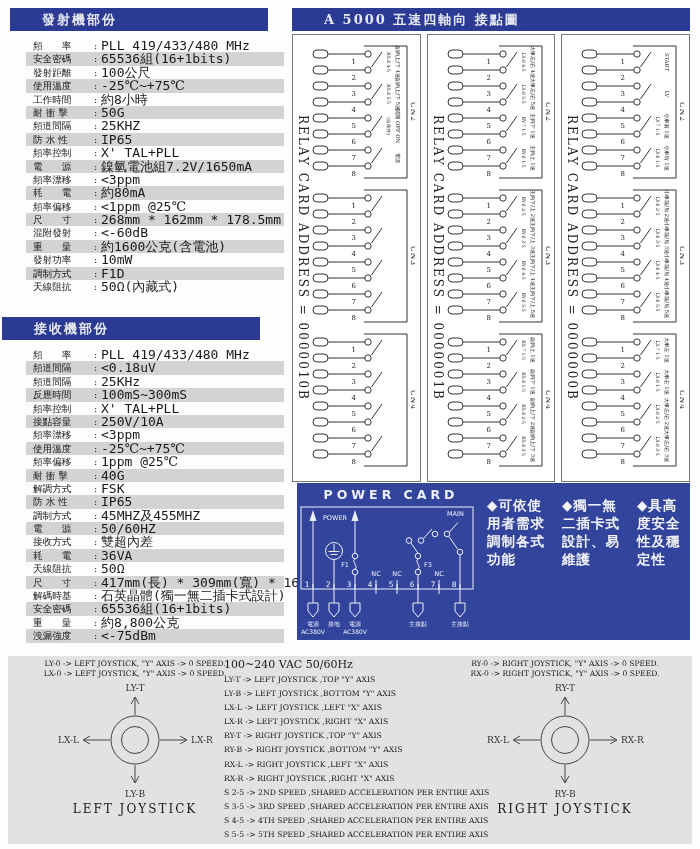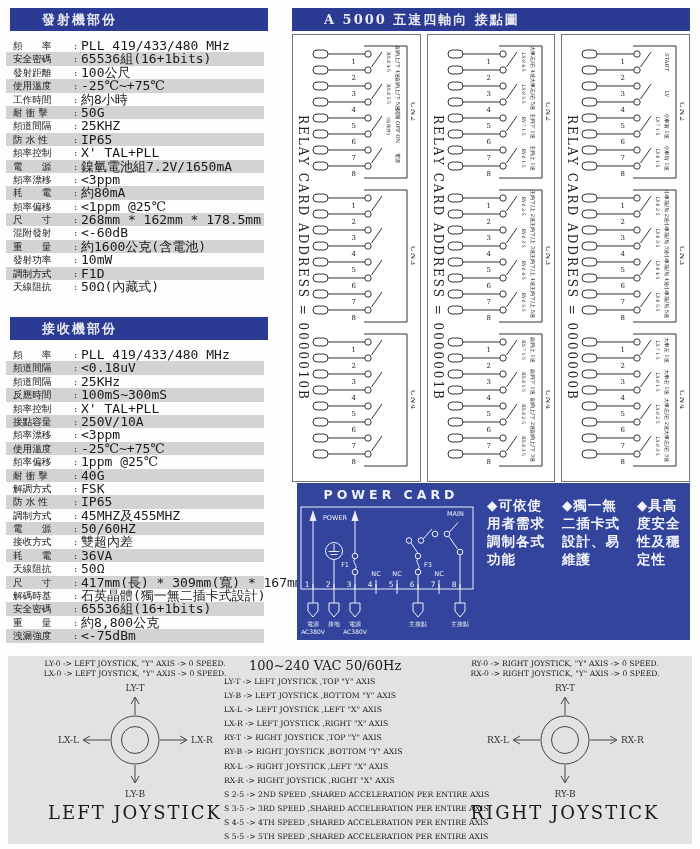--- a/index.html
+++ b/index.html
@@ -3,21 +3,21 @@
 <meta charset="utf-8">
 <style>
   html,body{margin:0;padding:0;}
   .page{position:relative;width:700px;height:849px;background:#fdfdfd;overflow:hidden;
         font-family:"DejaVu Serif",serif;color:#1a1a1a;}
   
   .section-header{position:absolute;height:23px;line-height:23px;background:var(--header-bg,#2b3a92);
         color:var(--header-text,#e6e9f2);font-size:13px;font-weight:bold;letter-spacing:2px;
         padding-left:32px;box-sizing:border-box;}
   
-  .spec-list{position:absolute;width:258px;left:6px;}
+  .spec-list{position:absolute;width:258px;left:26px;}
   .spec-row{display:flex;height:13.4px;line-height:13.5px;font-size:9.6px;padding-left:7px;white-space:pre;}
   .spec-row:nth-child(even){background:var(--row-alt,#d3d3d3);}
   .spec-label{width:57px;flex:none;}
   .spec-colon{width:11px;flex:none;text-align:center;}
   .spec-value{font-family:"DejaVu Sans Mono","DejaVu Serif",monospace;font-size:13px;}
   
   .relay-wrap{position:absolute;left:292px;top:34px;width:398px;height:448px;display:flex;gap:6px;}
   .relay-panel{flex:1;border:1px solid #777;background:#fff;display:flex;box-sizing:border-box;}
   .relay-address{writing-mode:vertical-rl;font-size:12px;letter-spacing:2px;color:#222;
         display:flex;align-items:center;justify-content:center;width:16px;margin-left:2px;flex:none;
@@ -38,23 +38,23 @@
   .ptitle{font-size:12.5px;letter-spacing:4px;font-weight:bold;}
   .bullets{position:absolute;left:190px;top:14px;width:200px;display:flex;flex-direction:row;gap:11px;}
   .bullet{color:#f2f4fa;font-size:13.5px;font-weight:bold;letter-spacing:1px;font-family:"DejaVu Serif",serif;}
   
   .footer{position:absolute;left:8px;top:656px;width:684px;height:188px;background:var(--footer-bg,#e2e2e2);}
   .joy-block{position:absolute;top:0;width:210px;}
   .joy-head{font-size:7.6px;line-height:9.8px;text-align:center;margin-top:3px;white-space:pre;}
   .joy svg{display:block;margin:0 auto;}
   .jl{stroke:#444;stroke-width:1;fill:none;}
   .jt{font-size:9px;fill:#333;font-family:"DejaVu Serif",serif;}
-  .joy-caption{text-align:center;font-size:18px;letter-spacing:2px;margin-top:1px;}
+  .joy-caption{text-align:center;font-size:12px;letter-spacing:2px;margin-top:1px;}
   .mid-block{position:absolute;left:216px;top:2px;width:250px;}
-  .vac{font-size:13px;margin:0 0 2px 25px;}
+  .vac{font-size:11px;margin:0 0 2px 0;}
   .map-line{font-size:7.7px;line-height:14.1px;white-space:pre;}
 </style>
 </head>
 <body>
 
 <div class="page">
 
   <div class="section-header" style="left:10px;top:8px;width:258px;">發射機部份</div>
   <div id="tx-rows" class="spec-list" style="top:39px;">
       <div class="spec-row"><span class="spec-label">頻　　率</span><span class="spec-colon">:</span><span class="spec-value">PLL 419/433/480 MHz</span></div>
@@ -71,21 +71,21 @@
       <div class="spec-row"><span class="spec-label">耗　　電</span><span class="spec-colon">:</span><span class="spec-value">約80mA</span></div>
       <div class="spec-row"><span class="spec-label">頻率偏移</span><span class="spec-colon">:</span><span class="spec-value">&lt;1ppm @25℃</span></div>
       <div class="spec-row"><span class="spec-label">尺　　寸</span><span class="spec-colon">:</span><span class="spec-value">268mm * 162mm * 178.5mm</span></div>
       <div class="spec-row"><span class="spec-label">混附發射</span><span class="spec-colon">:</span><span class="spec-value">&lt;-60dB</span></div>
       <div class="spec-row"><span class="spec-label">重　　量</span><span class="spec-colon">:</span><span class="spec-value">約1600公克(含電池)</span></div>
       <div class="spec-row"><span class="spec-label">發射功率</span><span class="spec-colon">:</span><span class="spec-value">10mW</span></div>
       <div class="spec-row"><span class="spec-label">調制方式</span><span class="spec-colon">:</span><span class="spec-value">F1D</span></div>
       <div class="spec-row"><span class="spec-label">天線阻抗</span><span class="spec-colon">:</span><span class="spec-value">50Ω(內藏式)</span></div>
     </div>
 
-  <div class="section-header" style="left:10px;top:317px;width:258px;">接收機部份</div>
+  <div class="section-header" style="left:2px;top:317px;width:258px;">接收機部份</div>
   <div id="rx-rows" class="spec-list" style="top:348px;">
       <div class="spec-row"><span class="spec-label">頻　　率</span><span class="spec-colon">:</span><span class="spec-value">PLL 419/433/480 MHz</span></div>
       <div class="spec-row"><span class="spec-label">頻道間隔</span><span class="spec-colon">:</span><span class="spec-value">&lt;0.18uV</span></div>
       <div class="spec-row"><span class="spec-label">頻道間隔</span><span class="spec-colon">:</span><span class="spec-value">25KHz</span></div>
       <div class="spec-row"><span class="spec-label">反應時間</span><span class="spec-colon">:</span><span class="spec-value">100mS~300mS</span></div>
       <div class="spec-row"><span class="spec-label">頻率控制</span><span class="spec-colon">:</span><span class="spec-value">X' TAL+PLL</span></div>
       <div class="spec-row"><span class="spec-label">接點容量</span><span class="spec-colon">:</span><span class="spec-value">250V/10A</span></div>
       <div class="spec-row"><span class="spec-label">頻率漂移</span><span class="spec-colon">:</span><span class="spec-value">&lt;3ppm</span></div>
       <div class="spec-row"><span class="spec-label">使用溫度</span><span class="spec-colon">:</span><span class="spec-value">-25℃~+75℃</span></div>
       <div class="spec-row"><span class="spec-label">頻率偏移</span><span class="spec-colon">:</span><span class="spec-value">1ppm @25℃</span></div>

